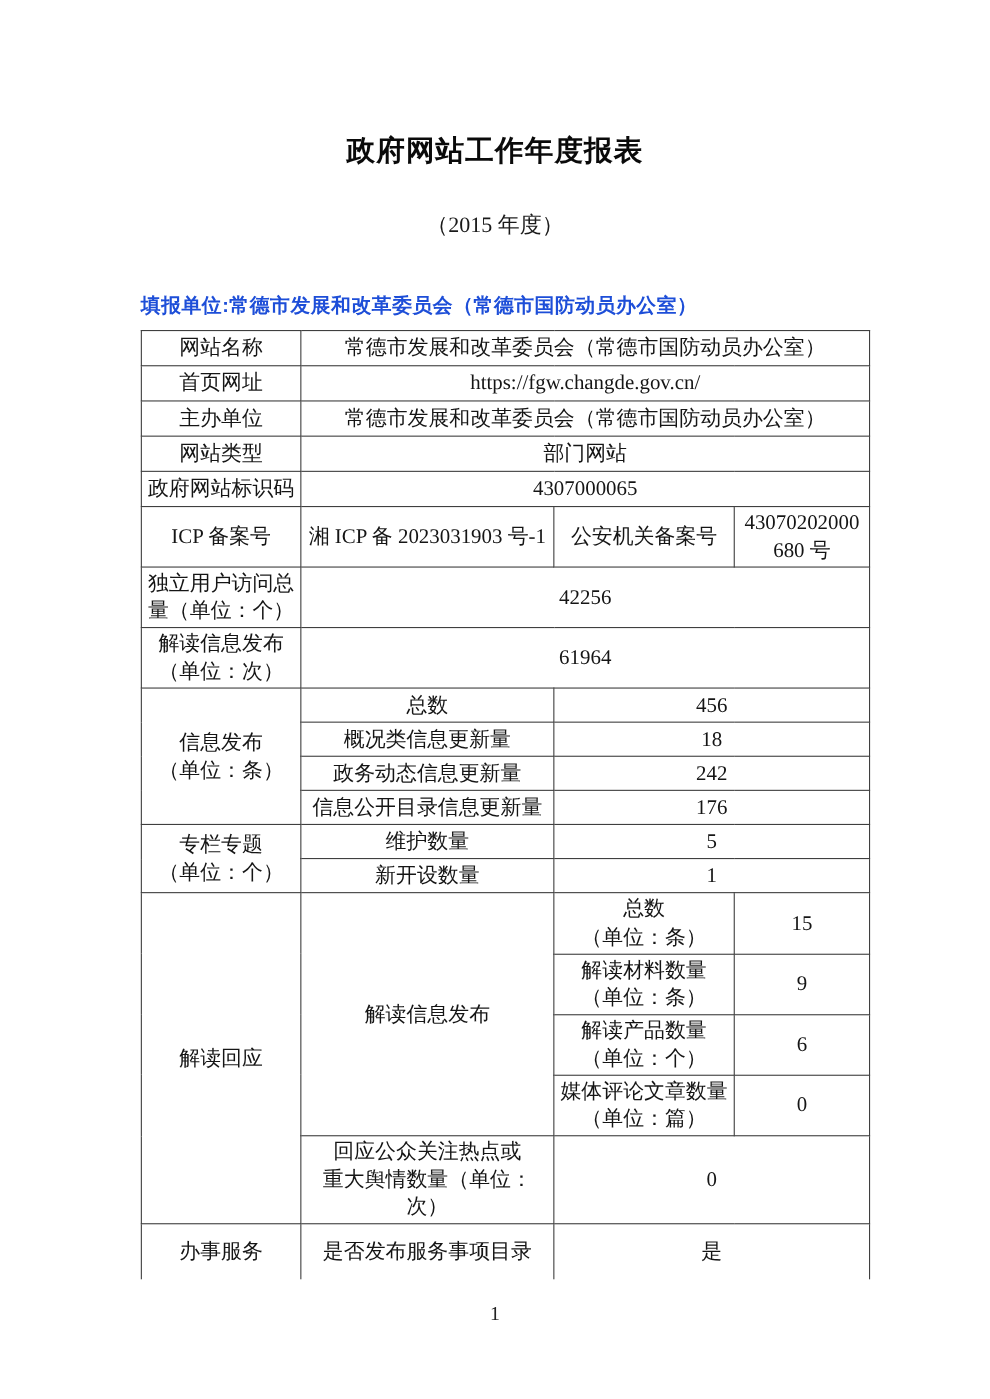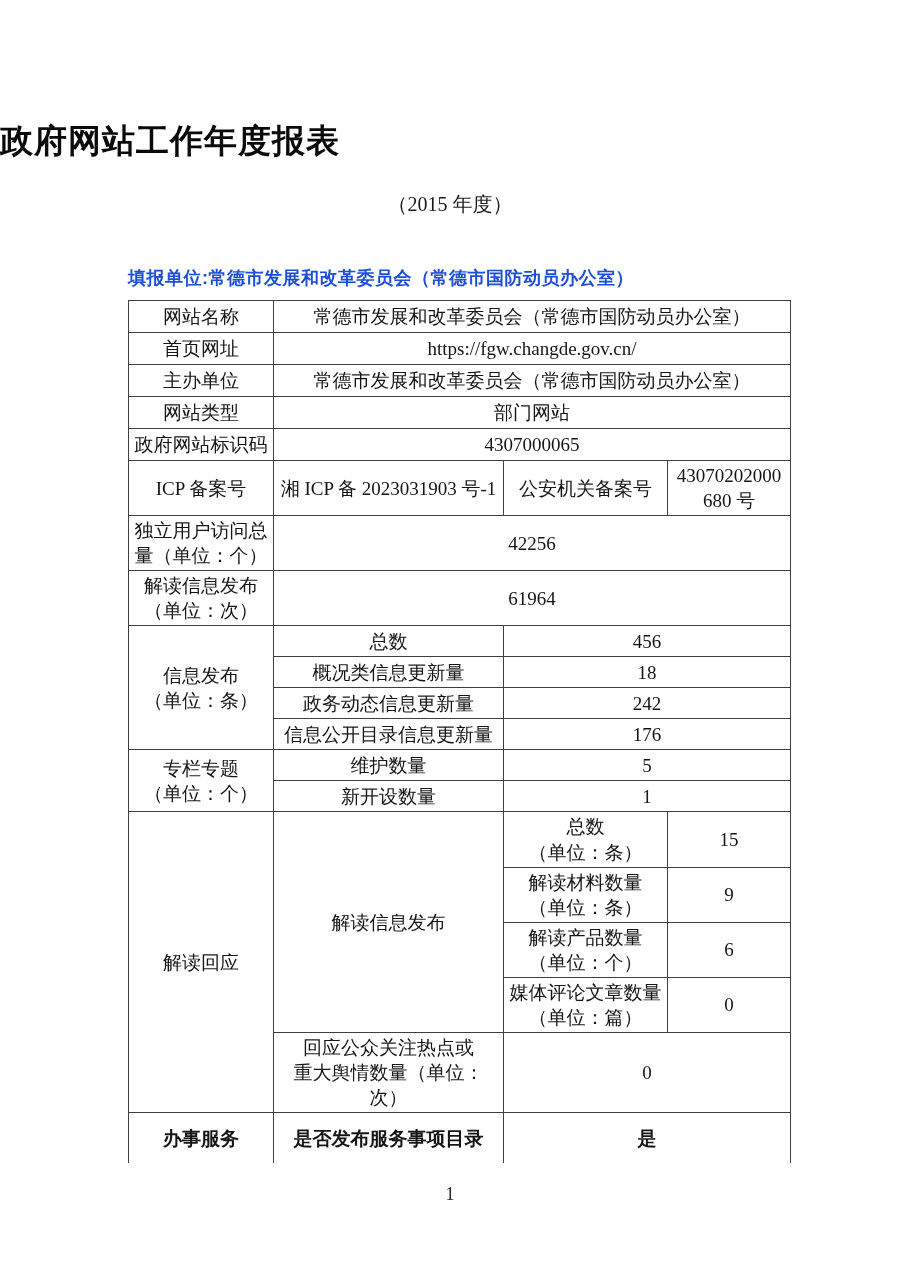--- a/index.html
+++ b/index.html
@@ -9,23 +9,24 @@
     width: 900px;
     height: 1272px;
     background: #ffffff;
     overflow: hidden;
     font-family: "Liberation Serif", "DejaVu Serif", serif;
     color: #111111;
   }
   .doc-title {
     position: absolute;
     top: 119px; left: 0; right: 0;
+    text-align: center;
     font-family: "Liberation Sans", "DejaVu Sans", sans-serif;
     font-weight: bold;
-    font-size: 33px;
+    font-size: 26px;
     letter-spacing: 1px;
     color: #0a0a0a;
   }
   .doc-subtitle {
     position: absolute;
     top: 191px; left: 0; right: 0;
     text-align: center;
     font-size: 20px;
     color: #1a1a1a;
   }
@@ -56,21 +57,21 @@
     color: #151515;
     overflow: hidden;
   }
   .h32 { height: 32px; }
   .h52 { height: 52px; }
   .h54 { height: 54px; }
   .h31 { height: 31px; }
   .h78 { height: 78px; }
   .h50 { height: 50px; }
   td.ta-left { text-align: left; padding-left: 4px; }
-  tr.cut td { border-bottom: none; font-weight: bold; }
+  tr.cut td { border-bottom: none; }
   td.valign-bottom { vertical-align: bottom; padding-bottom: 4px; }
   td.valign-top { vertical-align: top; padding-top: 4px; }
   .page-number {
     position: absolute;
     top: 1184px; left: 0; right: 0;
     text-align: center;
     font-size: 18px;
     color: #222222;
   }
 </style>

